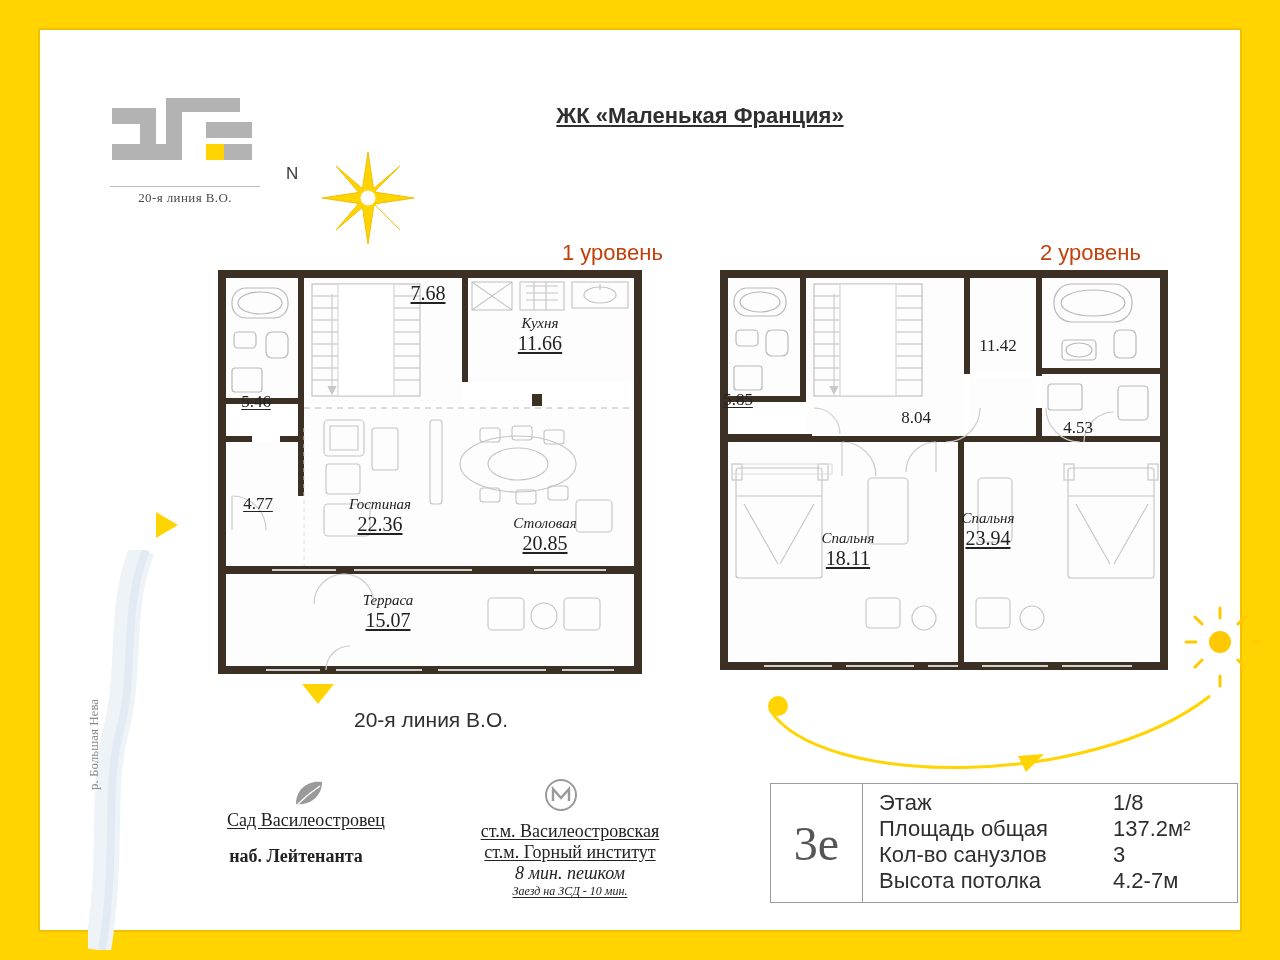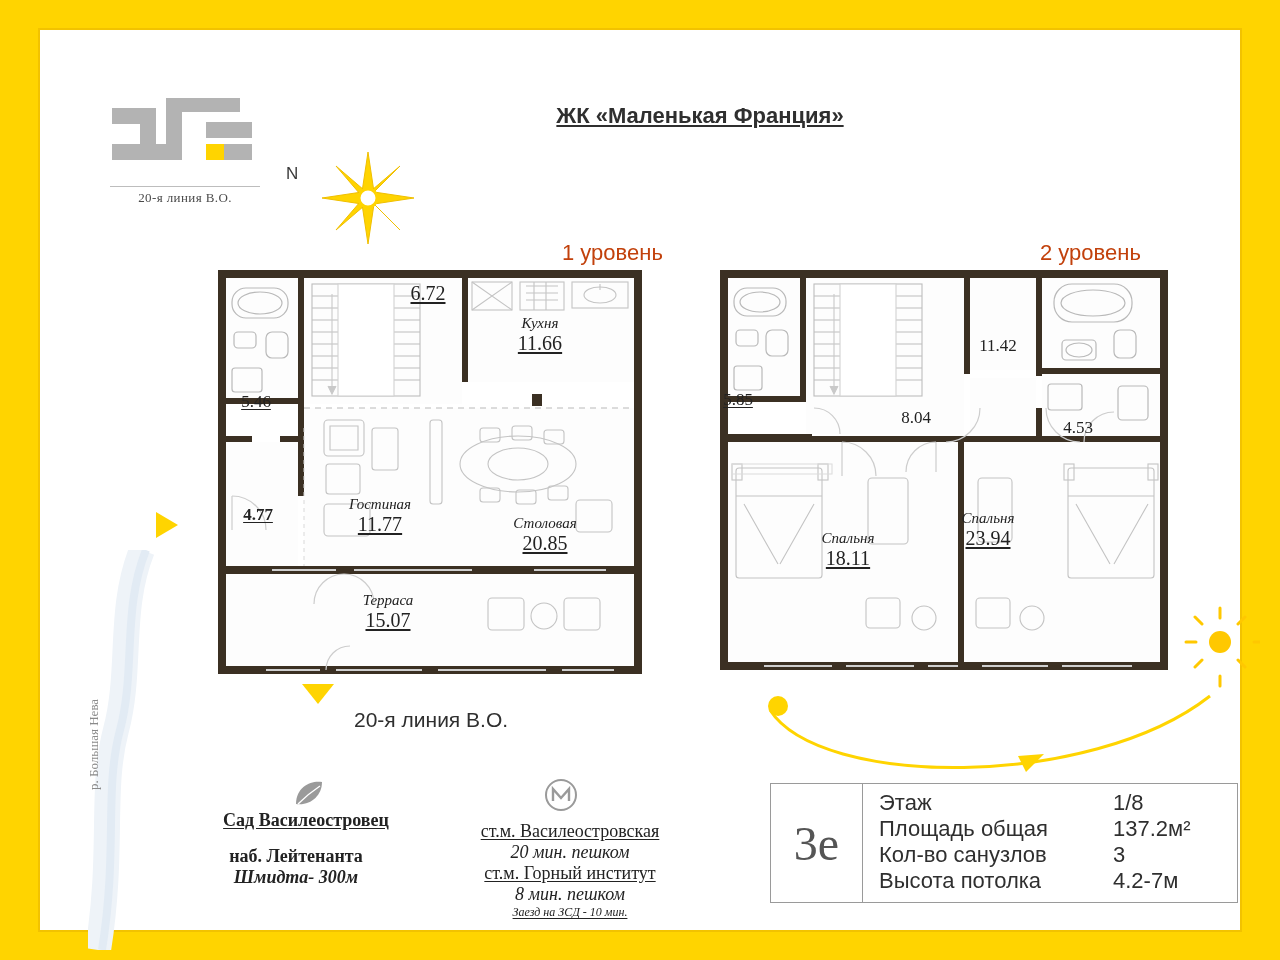--- a/index.html
+++ b/index.html
@@ -279,35 +279,35 @@
       <path d="M128 306 a30 30 0 0 1 30 30"></path>
       <path d="M110 402 a24 24 0 0 1 24 -24"></path>
     </g>
 
     <path d="M88 140 H418" stroke="#b9b9b9" stroke-dasharray="6 5" stroke-width="1"></path>
     <path d="M88 160 V298" stroke="#d9d9d9" stroke-dasharray="4 4" stroke-width="1"></path>
     <rect x="316" y="126" width="10" height="12" fill="#3b3023"></rect>
   </svg>
 
   <div class="rlabel" style="left:348px; top:252px; width:80px;">
-    <span class="ar ul">6.72</span>
+    <span class="ar ul">7.68</span>
   </div>
   <div class="rlabel" style="left:440px; top:285px; width:120px;">
     <span class="nm">Кухня</span>
     <span class="ar ul">11.66</span>
   </div>
   <div class="rlabel small" style="left:178px; top:362px; width:76px;">
     <span class="ar ul">5.46</span>
   </div>
-  <div class="rlabel small" style="left:180px; top:475px; width:76px;font-weight:bold;">
+  <div class="rlabel small" style="left:180px; top:464px; width:76px;">
     <span class="ar ul">4.77</span>
   </div>
   <div class="rlabel" style="left:280px; top:466px; width:120px;">
     <span class="nm">Гостиная</span>
-    <span class="ar ul">11.77</span>
+    <span class="ar ul">22.36</span>
   </div>
   <div class="rlabel" style="left:440px; top:485px; width:130px;">
     <span class="nm">Столовая</span>
     <span class="ar ul">20.85</span>
   </div>
   <div class="rlabel" style="left:288px; top:562px; width:120px;">
     <span class="nm">Терраса</span>
     <span class="ar ul">15.07</span>
   </div>
 
@@ -455,43 +455,41 @@
     </g>
   </svg>
   <svg style="position:absolute; left:720px; top:650px;" width="480" height="110" viewBox="0 0 480 110">
     <path d="M10 30 C60 108, 330 110, 450 16" stroke="#ffd400" stroke-width="3" fill="none"></path>
     <polygon points="258,76 284,74 266,92" fill="#ffd400"></polygon>
     <circle cx="18" cy="26" r="10" fill="#ffd400"></circle>
   </svg>
 
   <div class="street">20-я линия В.О.</div>
 
-  <div class="poi" style="left:126px; top:748px; width:280px;font-weight:bold;">
+  <div class="poi" style="left:126px; top:748px; width:280px;">
     <svg style="position:absolute; left:126px; top:0;" width="34" height="30" viewBox="0 0 34 30">
       <path d="M4 26 C4 8, 20 2, 30 4 C30 18, 18 28, 4 26 Z" fill="#9a9a9a"></path>
       <path d="M6 26 C14 18, 22 12, 28 8" stroke="#ffffff" stroke-width="1.4" fill="none"></path>
     </svg>
     <span class="ln ul" style="font-size:18px; margin-top:32px;">Сад Василеостровец</span>
   </div>
 
   <div class="poi" style="left:370px; top:748px; width:320px;">
     <svg style="position:absolute; left:134px; top:0;" width="34" height="34" viewBox="0 0 34 34">
       <circle cx="17" cy="17" r="15" fill="none" stroke="#9a9a9a" stroke-width="2"></circle>
       <path d="M9 23 L9 11 L17 20 L25 11 L25 23" fill="none" stroke="#9a9a9a" stroke-width="2.4"></path>
     </svg>
     <span class="ln ul" style="font-size:18px; margin-top:43px;">ст.м. Василеостровская</span>
-    <span class="ln it" style="font-size:18px;">20 мин. пешком</span>
     <span class="ln ul" style="font-size:18px;">ст.м. Горный институт</span>
     <span class="ln it" style="font-size:18px;">8 мин. пешком</span>
     <span class="ln it ul" style="font-size:12px;">Заезд на ЗСД - 10 мин.</span>
   </div>
 
   <div class="poi" style="left:126px; top:816px; width:260px; font-weight:bold;">
     <span class="ln" style="font-size:18px;">наб. Лейтенанта</span>
-    <span class="ln it" style="font-size:18px;">Шмидта- 300м</span>
   </div>
 
   <div class="wm">ЖК</div>
 
   <div class="info">
     <div class="info-badge">3е</div>
     <div class="info-rows">
       <div class="info-row">
         <span class="k">Этаж</span>
         <span class="v">1/8</span>

